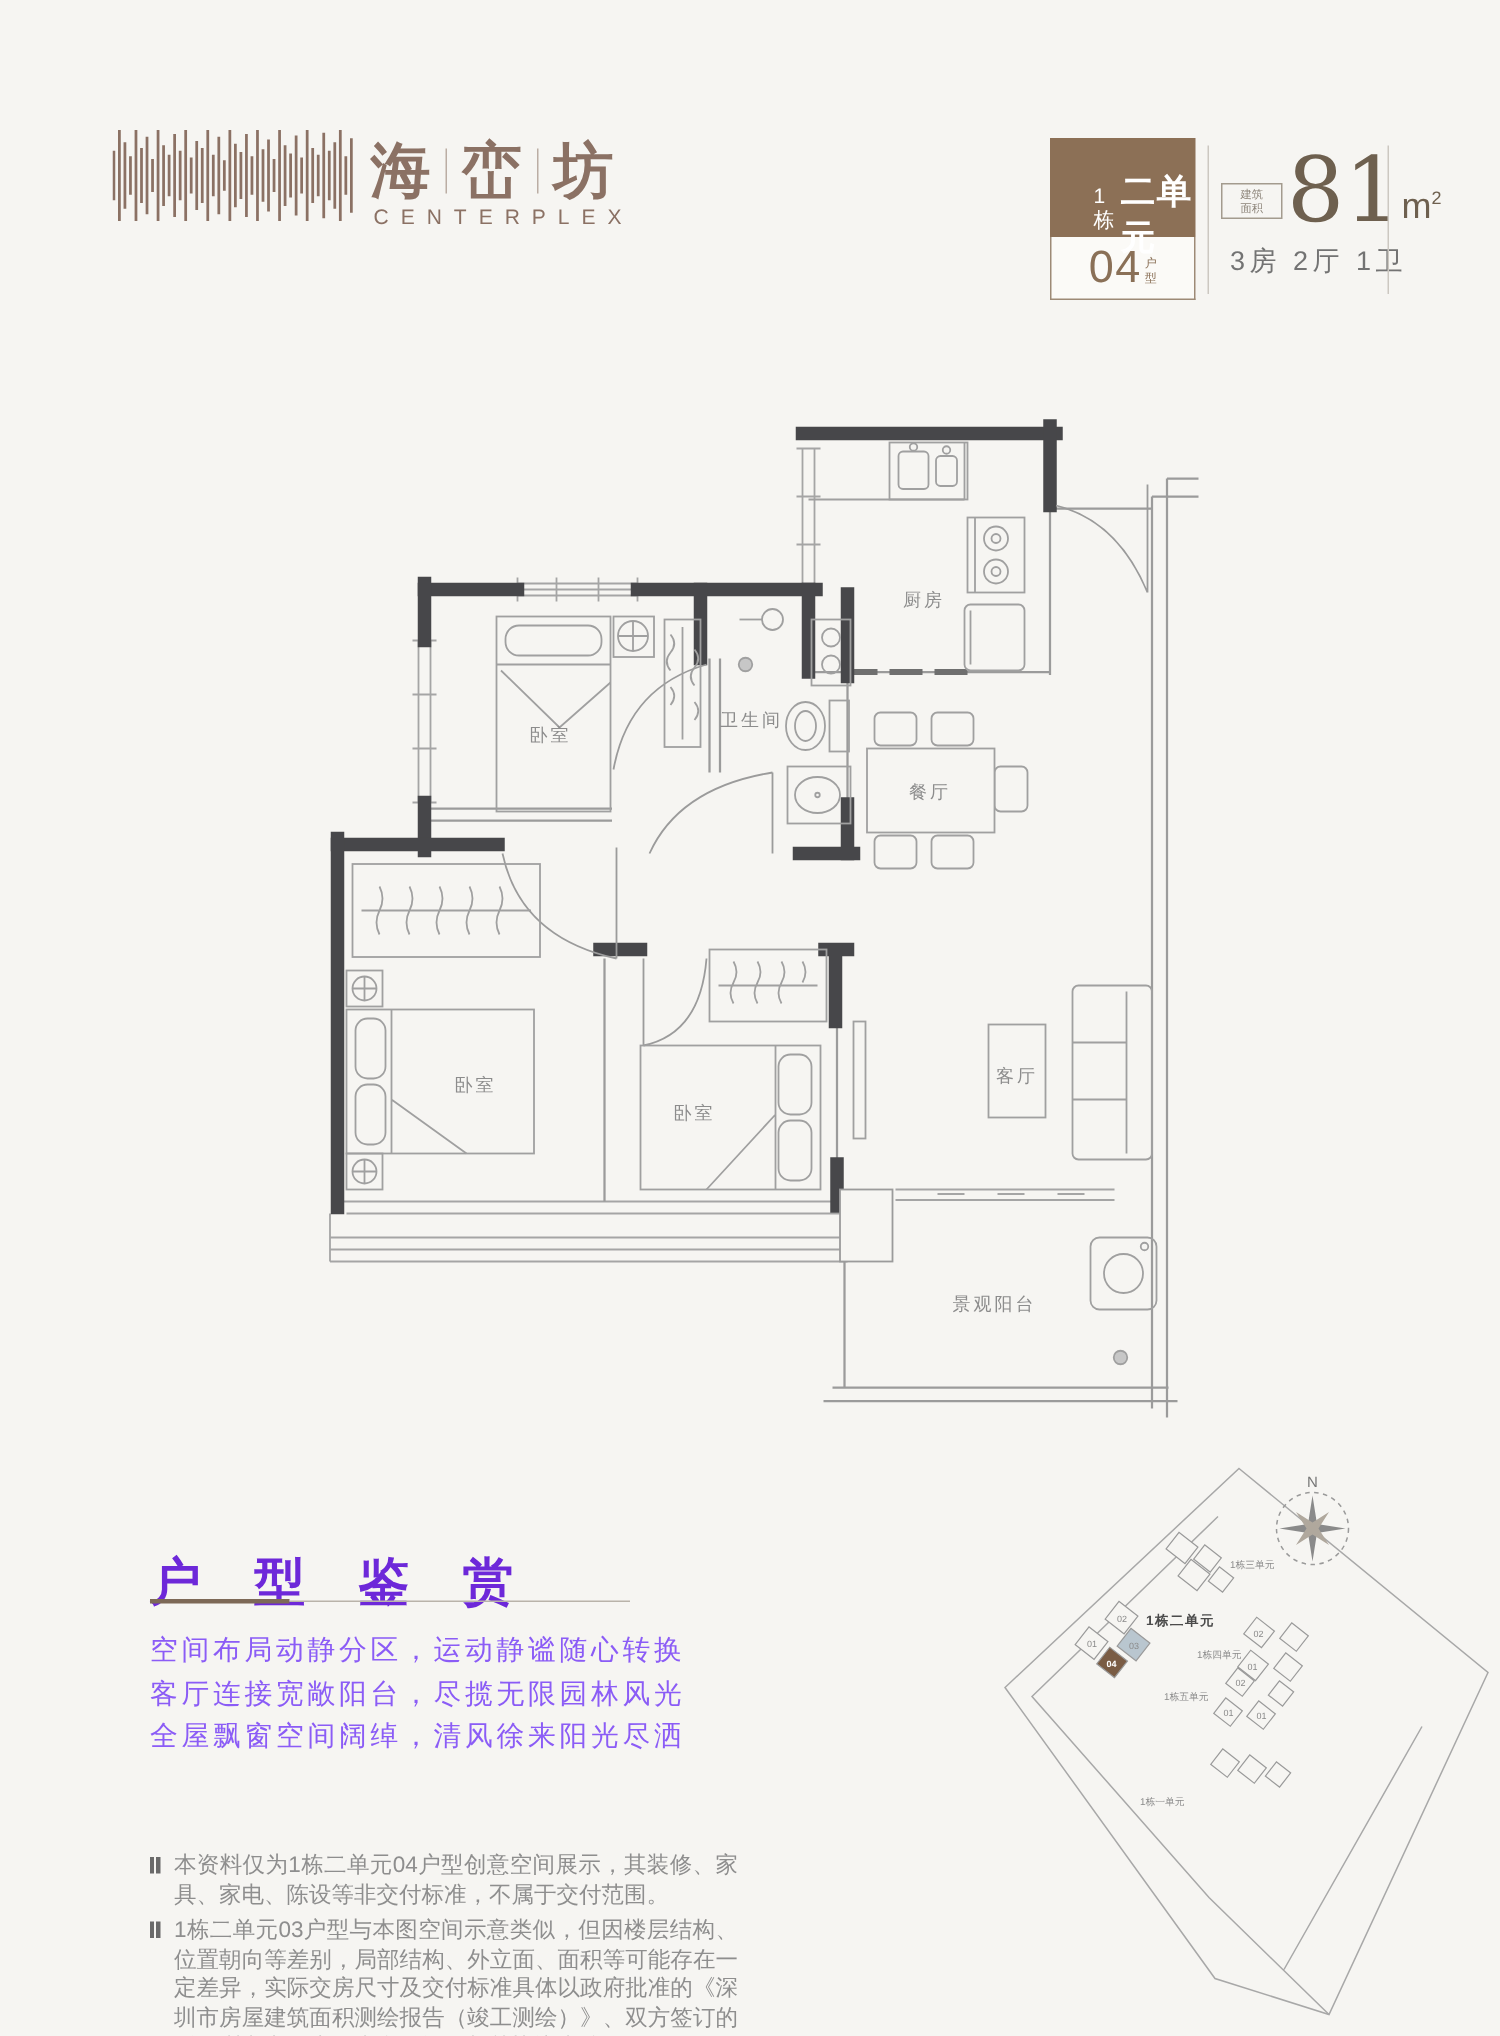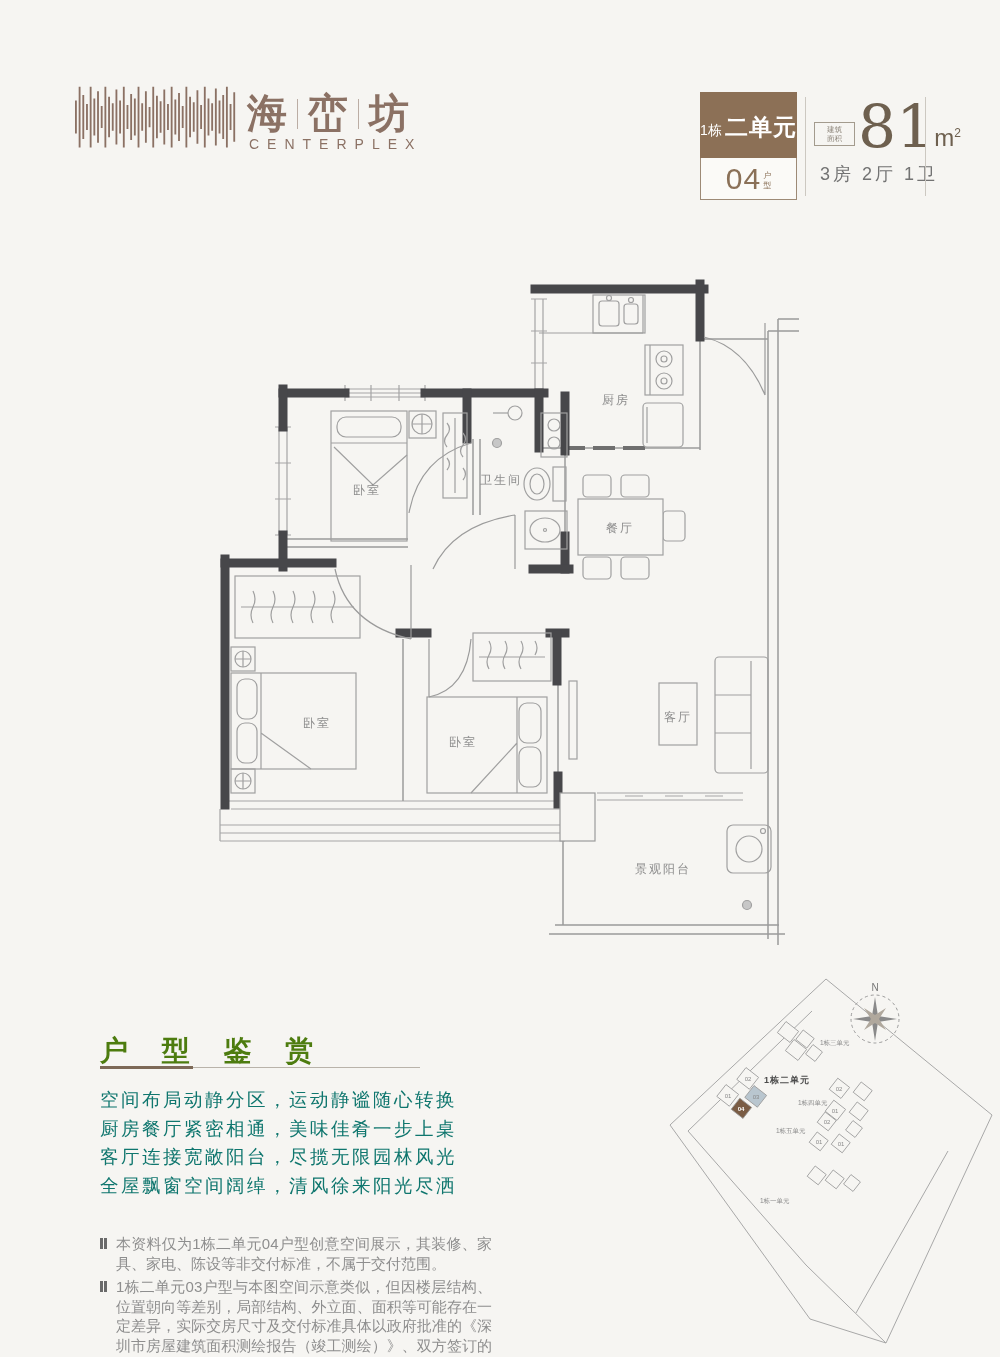--- a/index.html
+++ b/index.html
@@ -7,44 +7,44 @@
        font-family:"Liberation Sans",sans-serif;color:#555;overflow:hidden;}
   .abs{position:absolute;}
   
   #logo-bars{left:75px;top:86px;}
   #logo-text{left:247px;top:86px;display:flex;align-items:center;gap:10px;color:#8b7164;}
   #logo-text .cn{font-size:40px;font-weight:600;letter-spacing:0;}
   #logo-text .sep{width:1px;height:30px;background:#8b7164;opacity:.55;}
   #logo-en{left:249px;top:136px;font-size:14px;letter-spacing:8px;color:#8b7164;font-weight:400;}
   #unit-badge{left:700px;top:92px;width:97px;}
   #badge-top{height:66px;background:#8c7056;color:#fff;display:flex;align-items:baseline;
-             justify-content:center;gap:3px;padding-top:20px;box-sizing:border-box;}
+             justify-content:center;gap:3px;padding-top:20px;box-sizing:border-box;padding-left:29px;}
   #badge-top .b-small{font-size:14px;}
   #badge-top .b-big{font-size:23px;font-weight:600;letter-spacing:1px;}
   #badge-bottom{height:42px;background:#fbfaf7;border:1px solid #9d8a76;border-top:none;
                 display:flex;align-items:center;justify-content:center;box-sizing:border-box;}
   #badge-bottom .num{font-size:30px;color:#8a7057;letter-spacing:1px;}
   #badge-bottom .suffix{display:flex;flex-direction:column;font-size:8px;line-height:1.15;
                         color:#8a7057;margin-left:2px;margin-top:4px;}
   .vline{width:1px;background:#ccc8c1;top:97px;height:99px;}
   #spec{left:814px;top:96px;}
   #spec-row1{display:flex;align-items:flex-start;}
   #area-label{border:1px solid #a39b8e;color:#8d857a;font-size:7.5px;line-height:1.2;
               padding:2px 12px;margin-top:26px;text-align:center;}
   #area-num{font-family:"DejaVu Serif","Liberation Serif",serif;font-size:60px;line-height:62px;
             color:#6e604f;margin-left:3px;}
   #area-unit{font-size:24px;color:#6e604f;margin-top:28px;}
   #area-unit sup{font-size:12px;}
   #spec-row2{font-size:18px;color:#737373;letter-spacing:3px;margin-top:4px;margin-left:6px;}
   
-  #appr-title{left:100px;top:1032px;font-size:28px;letter-spacing:13px;color:#4d7c0f;font-weight:700;}
+  #appr-title{left:100px;top:1032px;font-size:34px;letter-spacing:13px;color:#6d28d9;font-weight:700;}
   #appr-line{left:100px;top:1066px;width:320px;height:3px;}
   #appr-line .thick{position:absolute;left:0;top:0;width:93px;height:3px;background:#7d6957;}
   #appr-line .thin{position:absolute;left:93px;top:1px;width:227px;height:1px;background:#b9b3aa;}
-  #appr-body{left:100px;top:1086px;font-size:18.5px;color:#0f766e;letter-spacing:2.5px;line-height:28.5px;}
+  #appr-body{left:100px;top:1086px;font-size:18.5px;color:#8b5cf6;letter-spacing:2.5px;line-height:28.5px;}
   
   #notes{left:100px;top:1234px;width:392px;}
   .note{position:relative;padding-left:16px;font-size:15px;color:#8e8e8e;
         line-height:19.5px;margin-bottom:4px;text-align:justify;}
   .note .mark{position:absolute;left:0;top:4px;width:7px;height:11px;
         background:linear-gradient(90deg,#6a6a6a 0 3px,transparent 3px 4px,#6a6a6a 4px 7px);}
   
   svg text{font-family:"Liberation Sans",sans-serif;}
   .room-label{fill:#8c8c8c;font-size:12px;letter-spacing:2px;}
   .site-label{fill:#8a8a8a;font-size:6.5px;}
@@ -246,21 +246,20 @@
   <text class="room-label" x="468" y="600" text-anchor="middle">景观阳台</text>
 </svg>
 
 <div id="appr-title" class="abs">户 型 鉴 赏</div>
 <div id="appr-line" class="abs">
   <span class="thick"></span>
     <span class="thin"></span>
 </div>
 <div id="appr-body" class="abs">
   <div>空间布局动静分区，运动静谧随心转换</div>
-  <div>厨房餐厅紧密相通，美味佳肴一步上桌</div>
   <div>客厅连接宽敞阳台，尽揽无限园林风光</div>
   <div>全屋飘窗空间阔绰，清风徐来阳光尽洒</div>
 </div>
 
 <div id="notes" class="abs">
   <div class="note">
     <span class="mark"></span>
     <span>本资料仅为1栋二单元04户型创意空间展示，其装修、家具、家电、陈设等非交付标准，不属于交付范围。</span>
   </div>
   <div class="note">

